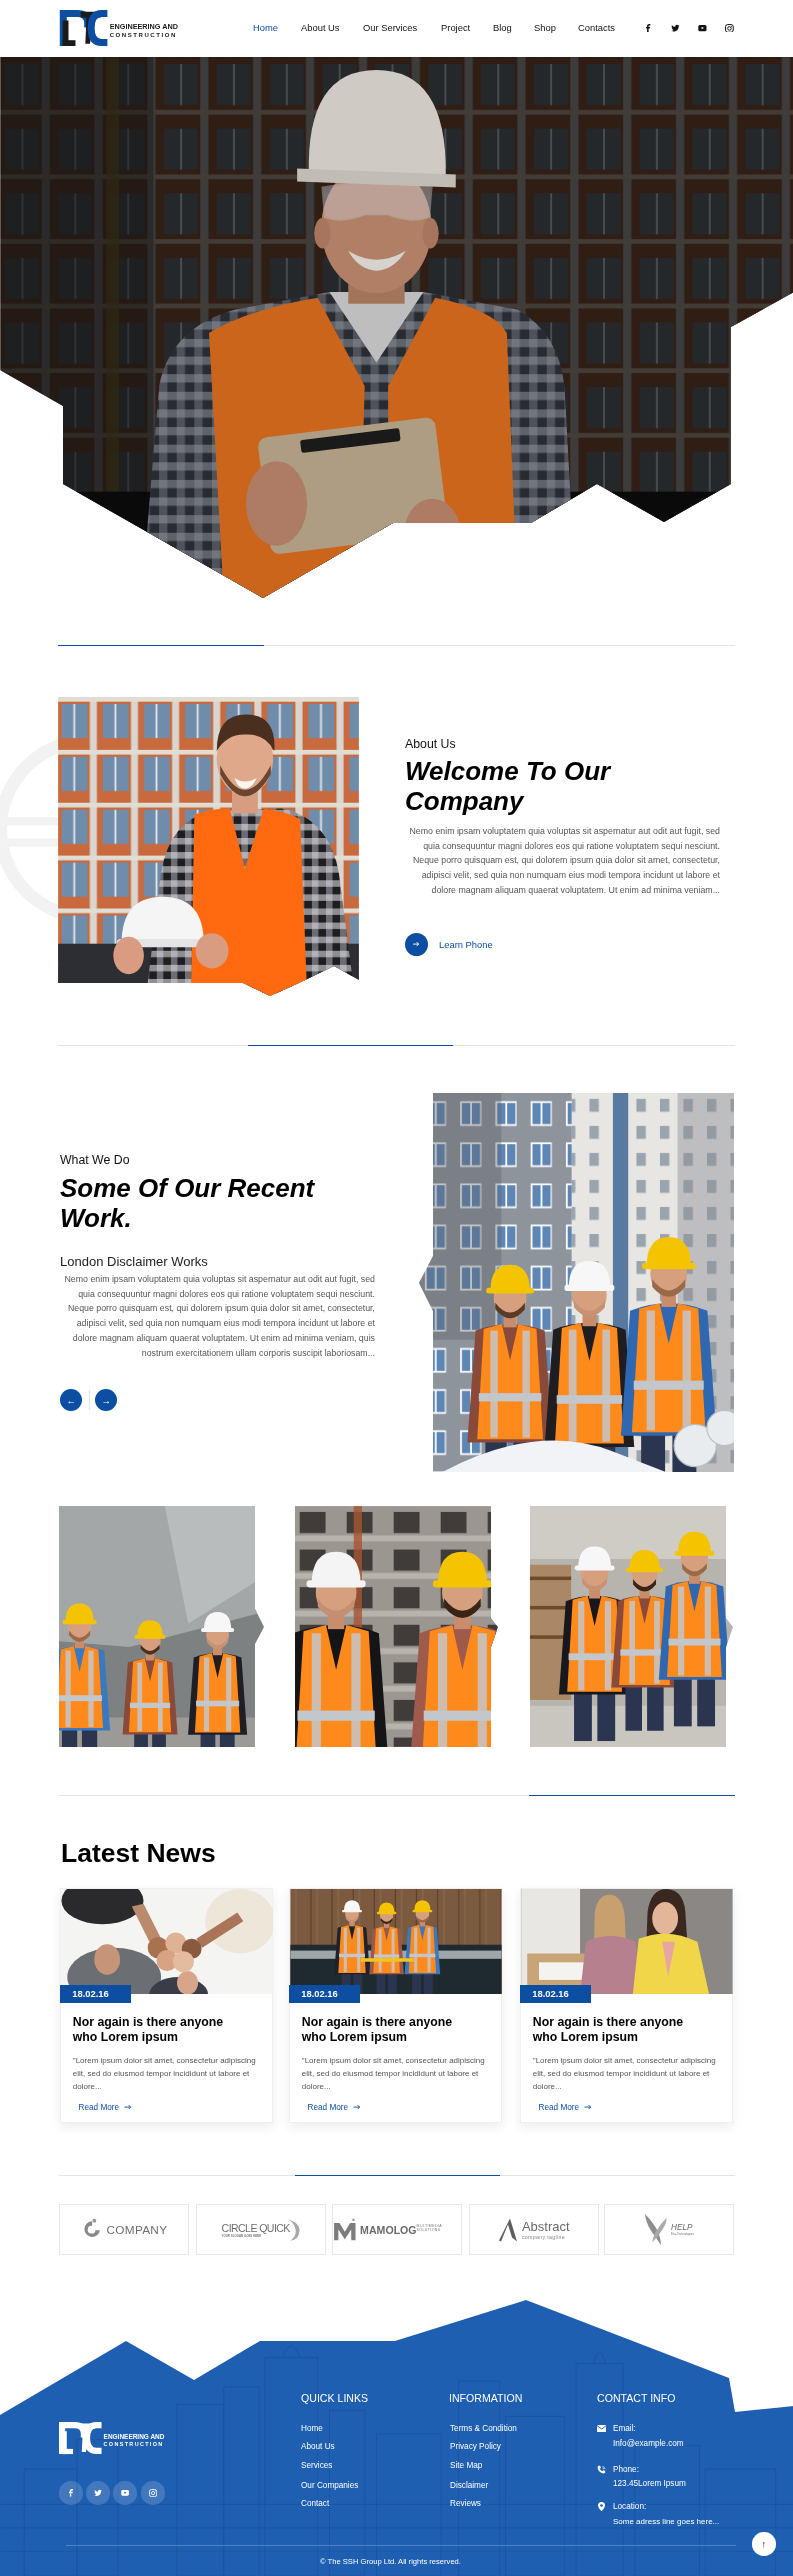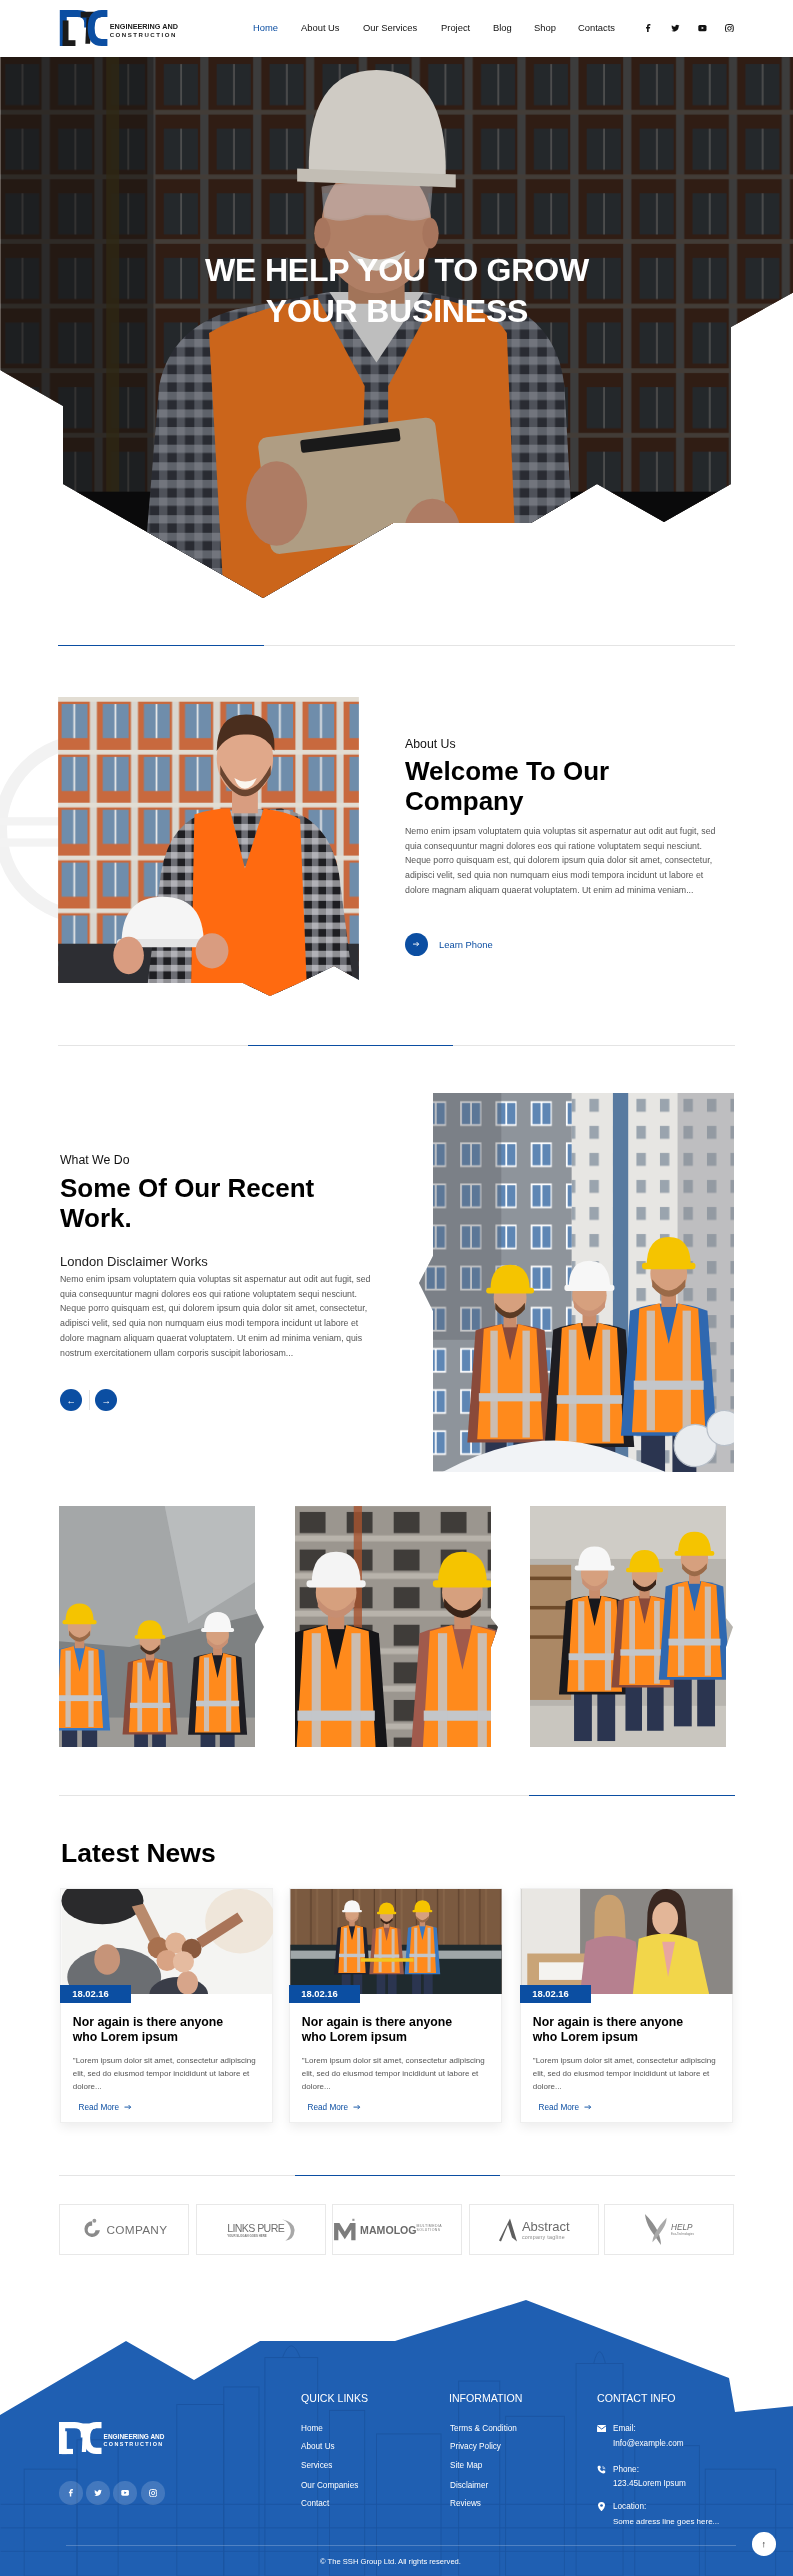--- a/index.html
+++ b/index.html
@@ -20,22 +20,22 @@
   .hero{ position:absolute; left:0; top:57px; width:794px; height:541px;
     clip-path:polygon(0 0,794px 0,794px 235px,731px 270px,731px 427px,664px 465px,597px 427px,531px 466px,393px 466px,263px 541px,63px 427px,63px 349px,0 313px); }
   .hero-title{ position:absolute; left:0; top:193px; width:794px; text-align:center; color:#fff; font-weight:bold; font-size:32px; line-height:41px; letter-spacing:-0.2px; }
 
   
   .sep{ position:absolute; height:1.2px; background:var(--line); }
   .sep .bar{ position:absolute; top:0; height:1.2px; background:var(--primary); }
 
   
   .eyebrow{ position:absolute; font-size:12.3px; color:#111; }
-  .h2{ position:absolute; font-size:26px; font-weight:bold; line-height:30px; color:#000; }
-  .para{ position:absolute; font-size:8.8px; line-height:14.7px; color:#555; }
+  .h2{ position:absolute; font-size:26px; font-weight:bold; line-height:30px; color:#000;font-style:italic; }
+  .para{ position:absolute; font-size:8.8px; line-height:14.7px; color:#555;text-align:right; }
   .circle-btn{ position:absolute; width:23px; height:23px; border-radius:50%; background:var(--primary); color:#fff; display:flex; align-items:center; justify-content:center; cursor:pointer; }
   .learn-more{ position:absolute; font-size:9.4px; color:var(--primary); cursor:pointer; }
 
   .photo{ position:absolute; overflow:hidden; }
 
   
   .card{ position:absolute; top:1888px; width:213px; height:235px; background:#fff; box-shadow:0 3.5px 10.6px rgba(0,0,0,.08); border:0.6px solid #efefef; }
   .card .img{ position:absolute; left:0; top:0; width:212px; height:105px; overflow:hidden; }
   .card .date{ position:absolute; left:-0.6px; top:96px; width:71px; height:18px; background:var(--primary); color:#fff; font-weight:bold; font-size:9.4px; line-height:18px; padding-left:11.8px; }
   .card .title{ position:absolute; left:11.8px; top:126px; width:170px; font-size:12.3px; font-weight:bold; line-height:14.7px; color:#000; }
@@ -189,24 +189,20 @@
       <path d="M505 190 L775 200 L775 222 L505 212 Z" fill="#ddd8cd"></path>
       <g transform="rotate(-7 600 730)">
         <rect x="448" y="630" width="304" height="200" rx="16" fill="#c8b396"></rect>
         <rect x="520" y="642" width="170" height="22" rx="4" fill="#1e1e1e"></rect>
       </g>
       <ellipse cx="470" cy="760" rx="52" ry="72" fill="#c68e72"></ellipse>
       <ellipse cx="735" cy="810" rx="48" ry="58" fill="#c68e72"></ellipse>
       <rect width="1350" height="921" fill="#000" opacity=".12"></rect>
     </g>
   </svg>
-  <h1 class="hero-title">
-    <span>WE HELP YOU TO GROW</span><br>
-    <span>YOUR BUSINESS</span>
-  </h1>
 </section>
 
 <div class="sep" style="left:58px;top:645px;width:677px">
   <div class="bar" style="left:0;width:206px"></div>
 </div>
 
 <svg class="abs" style="left:-23.5px;top:723px" width="212" height="212" viewBox="0 0 360 360">
   <circle cx="190" cy="180" r="150" fill="none" stroke="#f2f2f2" stroke-width="22"></circle>
   <rect x="40" y="160" width="160" height="14" fill="#f3f3f3"></rect>
   <rect x="40" y="196" width="160" height="14" fill="#f3f3f3"></rect>
@@ -401,21 +397,21 @@
 
 <a class="partner" style="left:59px">
   <svg viewBox="0 0 40 40" width="22.3" height="22.3">
     <path d="M20 6 A14 14 0 1 0 34 22 L26 22 A7 7 0 1 1 20 14 Z" fill="#8a8a8a"></path>
     <circle cx="24" cy="5" r="3.5" fill="#9a9a9a"></circle>
   </svg>
   <span style="font-size:11.8px;letter-spacing:0.3px;color:#6f6f6f">COMPANY</span>
 </a>
 <a class="partner" style="left:196px">
   <div style="display:flex;flex-direction:column;align-items:flex-start">
-    <span style="font-size:10.6px;color:#6f6f6f;letter-spacing:-0.6px">LINKS PURE</span>
+    <span style="font-size:10.6px;color:#6f6f6f;letter-spacing:-0.6px">CIRCLE QUICK</span>
     <span style="font-size:2.9px;color:#777;font-weight:bold">YOUR SLOGAN GOES HERE</span>
   </div>
   <svg viewBox="0 0 40 60" width="15.3" height="34" style="margin-left:-8.2px">
     <path d="M5 2 Q40 10 38 32 Q36 56 14 58 Q30 46 28 30 Q26 10 5 2 Z" fill="#a8a8a8"></path>
   </svg>
 </a>
 <a class="partner" style="left:332px">
   <svg viewBox="0 0 44 44" width="25" height="25">
     <path d="M2 10 H12 L22 26 L32 10 H42 V42 H34 V22 L22 40 L10 22 V42 H2 Z" fill="#7d7d7d"></path>
     <rect x="36" y="2" width="4" height="4" fill="#999"></rect>

